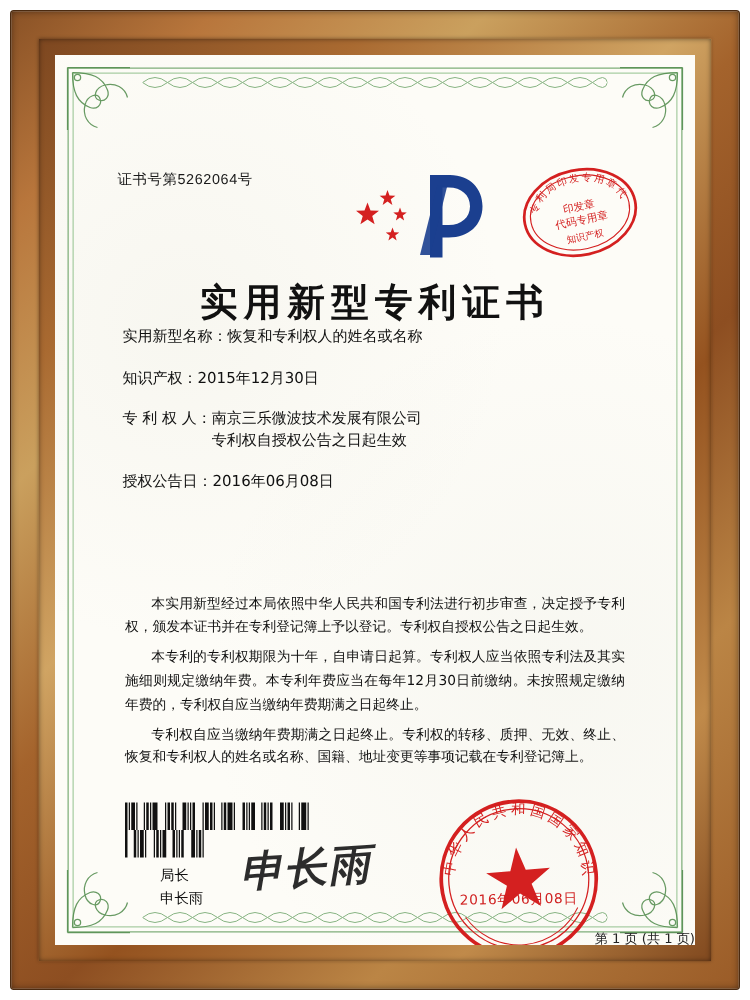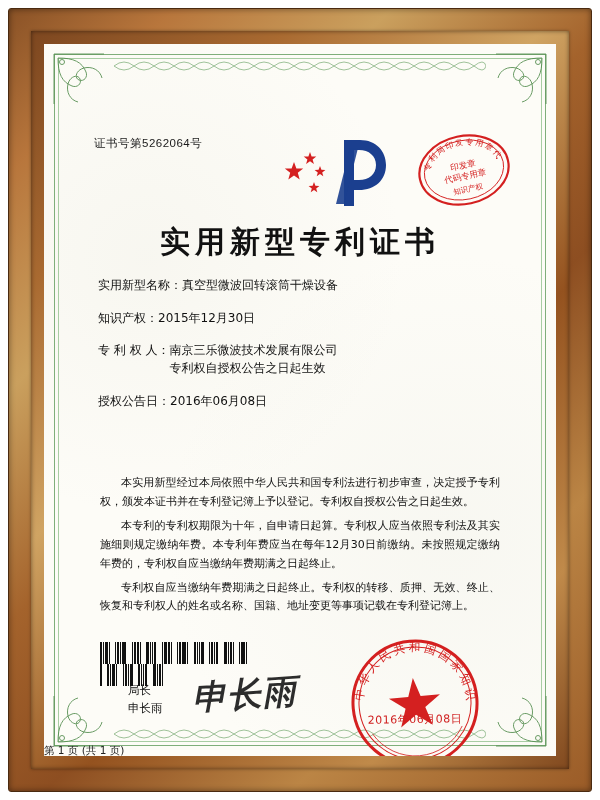--- a/index.html
+++ b/index.html
@@ -134,21 +134,21 @@
     font-weight: bold;
     font-size: 30px;
     letter-spacing: 5px;
     color: #111;
   }
 
   
   .fields {
     position: absolute;
     left: 54px;
-    top: 232px;
+    top: 216px;
     width: 404px;
   }
   .field-row {
     display: flex;
     align-items: flex-start;
     margin-bottom: 14.5px;
     font-size: 12px;
     color: #111;
     line-height: 1.5;
   }
@@ -218,21 +218,21 @@
     letter-spacing: 1px;
     transform: rotate(-4deg);
     opacity: 0.92;
   }
 
   .page-no {
     position: absolute;
     left: 0;
     right: 0;
     top: 700px;
-    text-align: left;
+    text-align: right;
     font-family: "DejaVu Sans", sans-serif;
     font-size: 10.5px;
     color: #222;
   }
 
   
   .seal-top {
     position: absolute;
     right: 44px;
     top: 78px;
@@ -348,21 +348,21 @@
       <text x="48" y="57" font-size="8.5" fill="#d42020" text-anchor="middle" font-family="DejaVu Sans, sans-serif">代码专用章</text>
       <text x="48" y="70" font-size="7.5" fill="#d42020" text-anchor="middle" font-family="DejaVu Sans, sans-serif">知识产权</text>
     </g>
   </svg>
 
   <div class="title">实用新型专利证书</div>
 
   <div class="fields">
     <div class="field-row">
       <div class="field-label">实用新型名称：</div>
-      <div class="field-value">真空型微波回转滚筒干燥设备</div>
+      <div class="field-value">恢复和专利权人的姓名或名称</div>
     </div>
     <div class="field-row">
       <div class="field-label">知识产权：</div>
       <div class="field-value">2015年12月30日</div>
     </div>
     <div class="field-row">
       <div class="field-label">专 利 权 人：</div>
       <div class="field-value">南京三乐微波技术发展有限公司
 专利权自授权公告之日起生效</div>
     </div>
@@ -388,21 +388,21 @@
     <span style="width:2px"></span><span style="width:1px"></span><span style="width:1px"></span><span style="width:3px"></span>
     <span style="width:1px"></span><span style="width:2px"></span><span style="width:1px"></span><span style="width:2px"></span>
     <span style="width:3px"></span><span style="width:1px"></span><span style="width:2px"></span><span style="width:1px"></span>
     <span style="width:1px"></span><span style="width:4px"></span><span style="width:1px"></span><span style="width:2px"></span>
     <span style="width:2px"></span><span style="width:1px"></span><span style="width:3px"></span><span style="width:1px"></span>
     <span style="width:1px"></span><span style="width:2px"></span><span style="width:1px"></span><span style="width:3px"></span>
     <span style="width:2px"></span><span style="width:1px"></span><span style="width:1px"></span><span style="width:2px"></span>
     <span style="width:3px"></span><span style="width:1px"></span><span style="width:2px"></span><span style="width:1px"></span>
   </div>
 
-  <div class="sig-label" style="white-space:pre-line;">局长
+  <div class="sig-label" style="white-space:pre-line;margin-top:10px;">局长
 申长雨</div>
   <div class="sig-script">申长雨</div>
 
   <svg class="seal-main" viewBox="0 0 138 138">
     <g transform="rotate(-5 69 69)">
       <circle cx="69" cy="69" r="62" fill="none" stroke="#d42020" stroke-width="3"></circle>
       <circle cx="69" cy="69" r="56" fill="none" stroke="#d42020" stroke-width="1"></circle>
       <path id="sealMainArc" d="M17,69 A52,52 0 0 1 121,69" fill="none"></path>
       <text font-size="11.5" fill="#d42020" font-family="DejaVu Sans, sans-serif" letter-spacing="3.2">
         <textPath href="#sealMainArc" startOffset="4%">中华人民共和国国家知识产权局</textPath>

